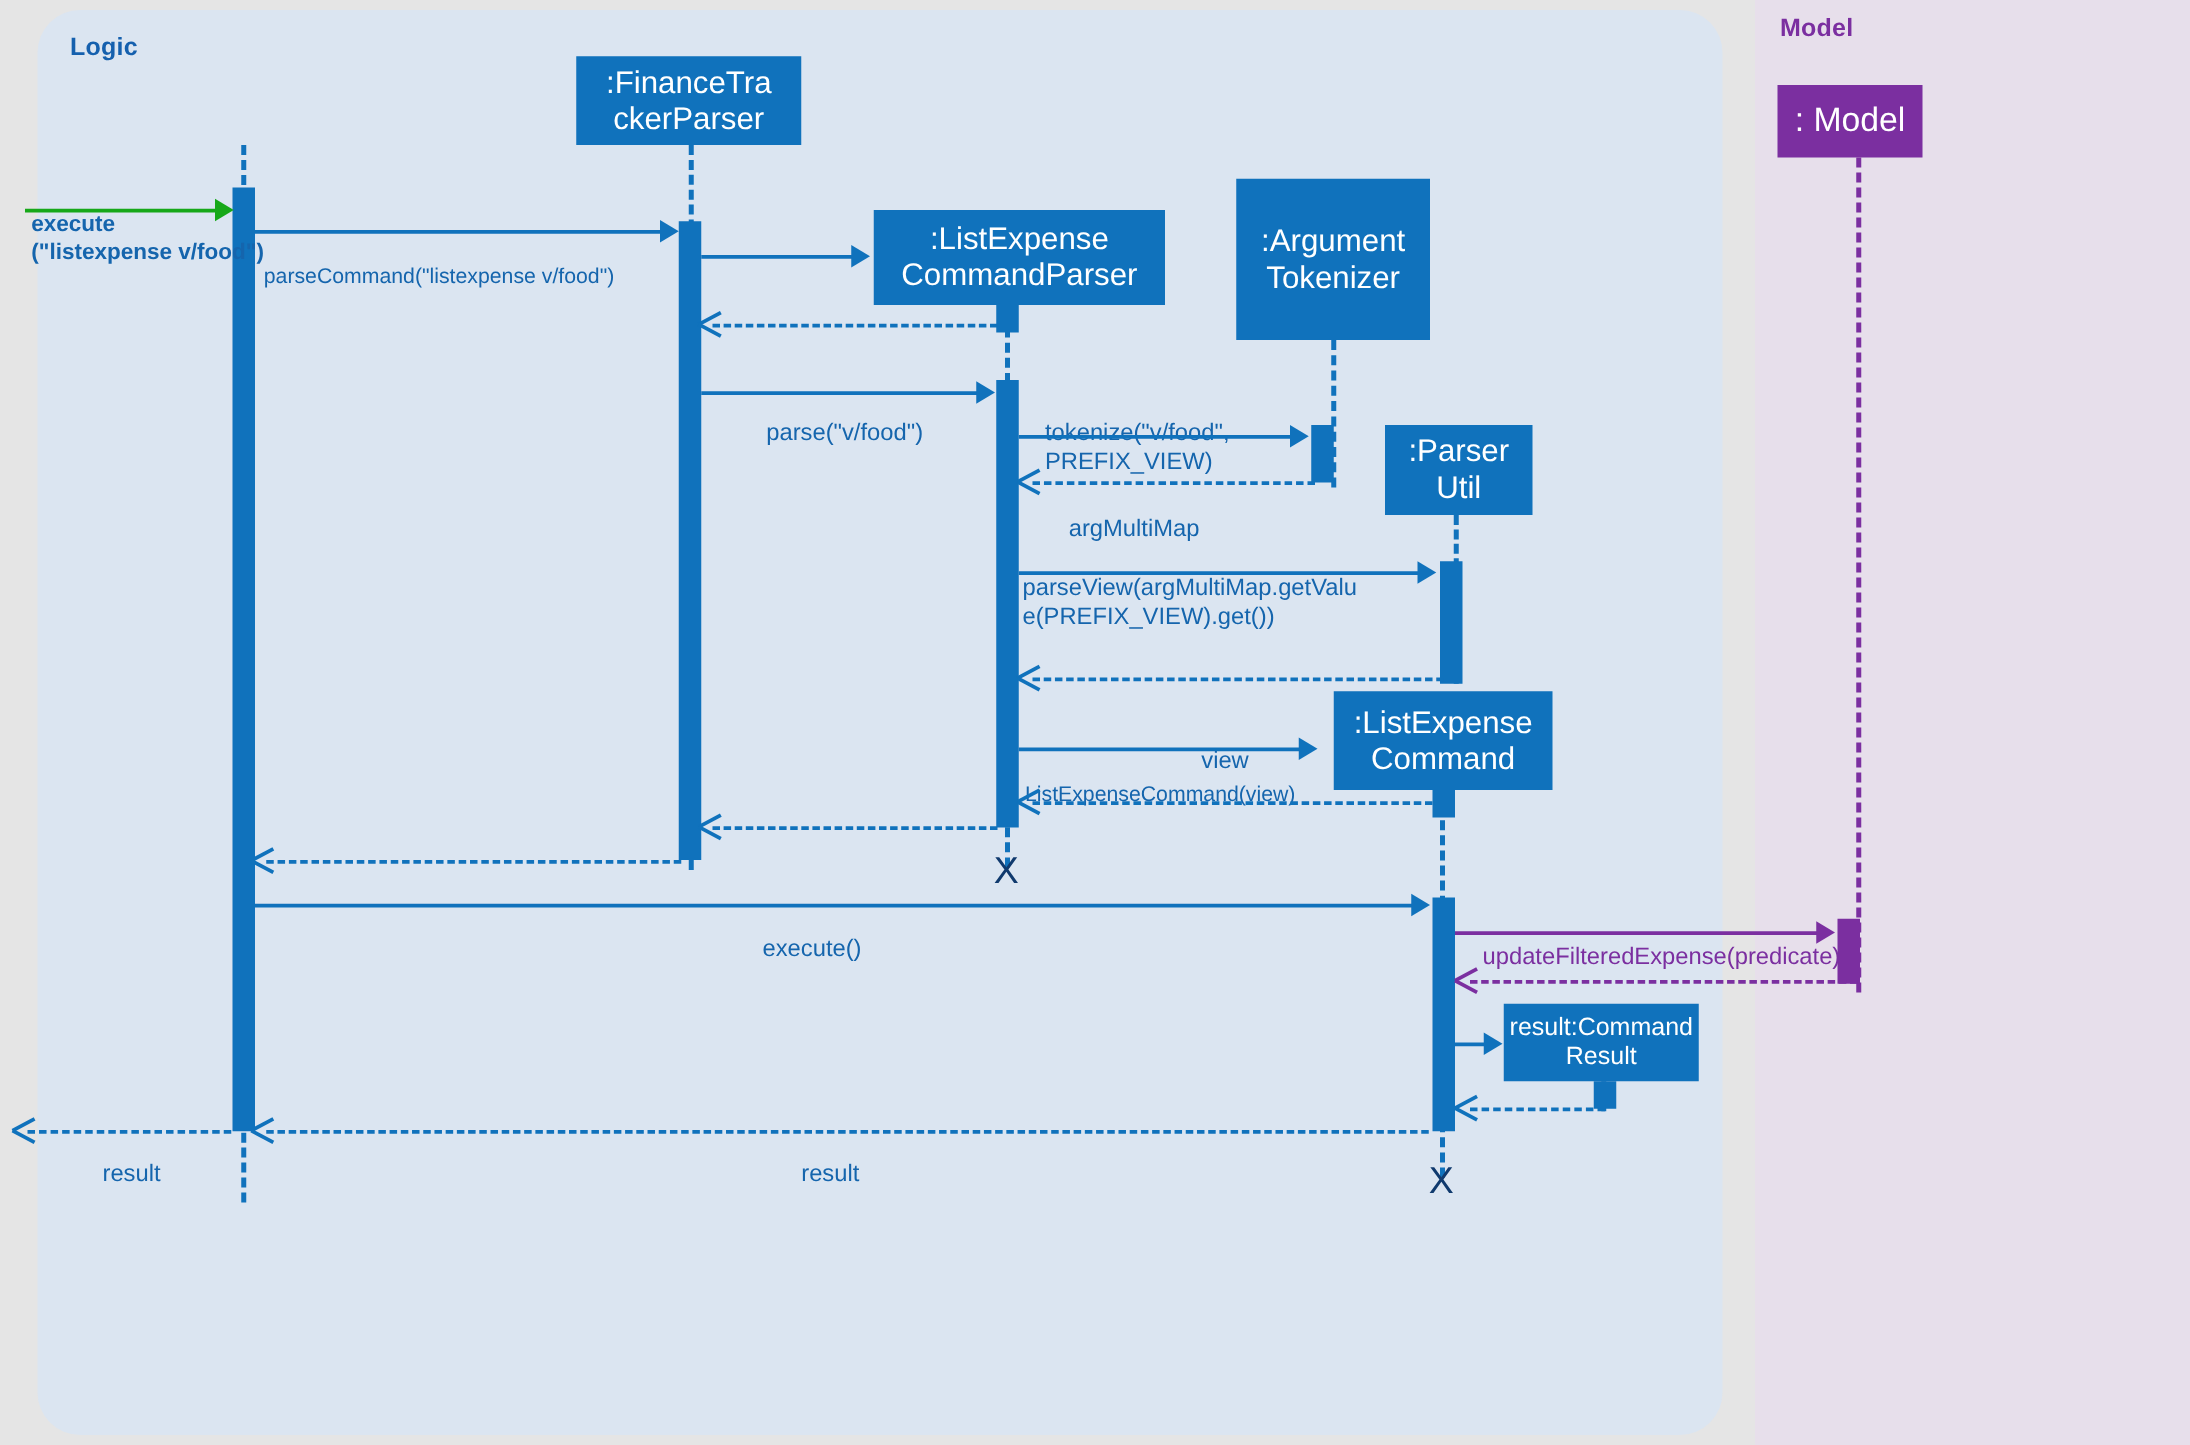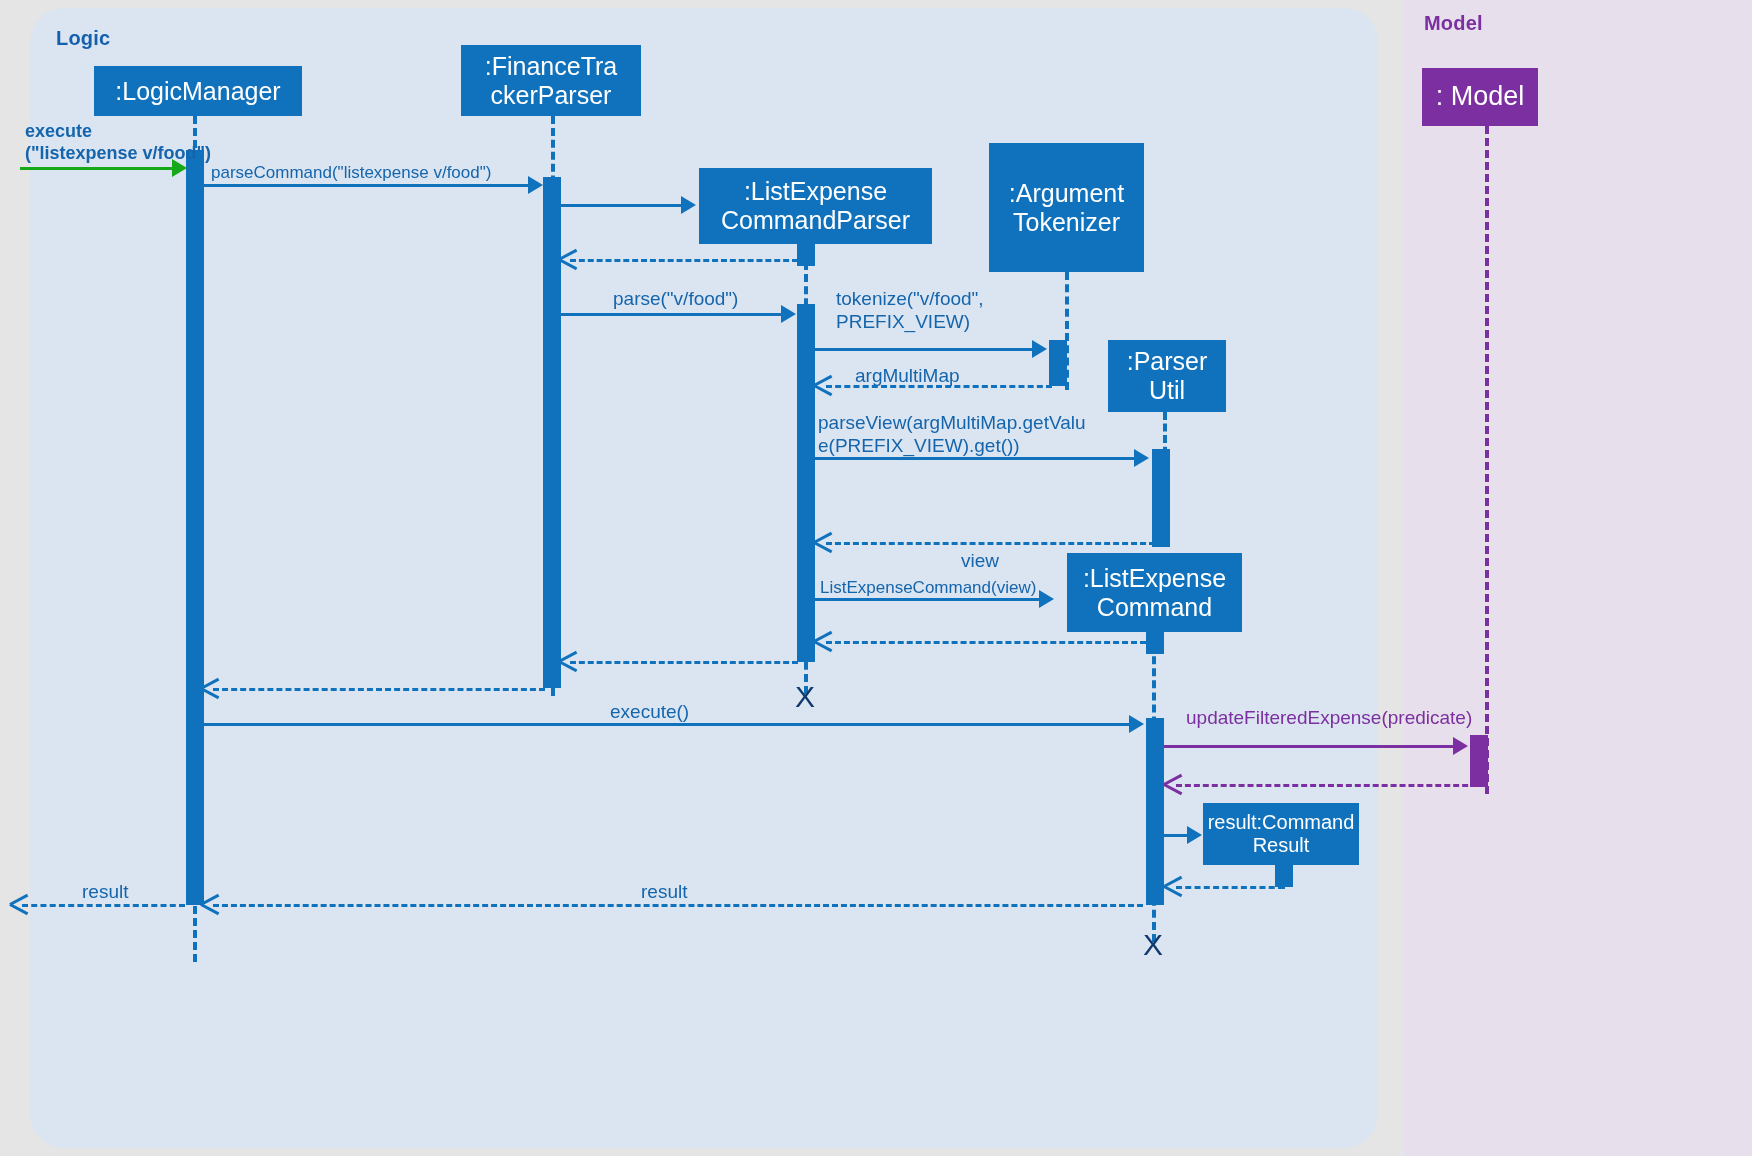--- a/index.html
+++ b/index.html
@@ -113,20 +113,21 @@
   .arrow-open-l::after  { transform: rotate(28deg); }
   .arrow-open-l.purple::before, .arrow-open-l.purple::after { border-top-color: #7b2fa0; }
 
   
   .msg-label {
     position: absolute;
     color: #1565ad;
     font-size: 19px;
     line-height: 1.22;
     white-space: pre;
+    margin-top: 48px;
   }
   .msg-label.purple { color: #7b2fa0; }
   .msg-label.small { font-size: 17px; }
   .msg-label.bold { font-weight: bold; }
 
   
   .destroy-x {
     position: absolute;
     color: #103a6e;
     font-size: 30px;
@@ -147,23 +148,20 @@
 
   <div class="lifeline" style="left:193px; top:116px; height:846px;"></div>
   <div class="lifeline" style="left:551px; top:116px; height:580px;"></div>
   <div class="lifeline" style="left:804px; top:262px; height:432px;"></div>
   <div class="lifeline" style="left:1065px; top:272px; height:118px;"></div>
   <div class="lifeline" style="left:1163px; top:412px; height:135px;"></div>
   <div class="lifeline" style="left:1152px; top:632px; height:310px;"></div>
   <div class="lifeline" style="left:1281px; top:865px; height:24px;"></div>
   <div class="lifeline purple" style="left:1485px; top:126px; height:668px;"></div>
 
-  <div class="obj-box" style="left:94px; top:66px; width:208px; height:50px;">
-    <span class="ln">:LogicManager</span>
-  </div>
 
   <div class="obj-box" style="left:461px; top:45px; width:180px; height:71px;">
     <span class="ln">:FinanceTra</span>
     <span class="ln">ckerParser</span>
   </div>
 
   <div class="obj-box" style="left:699px; top:168px; width:233px; height:76px;">
     <span class="ln">:ListExpense</span>
     <span class="ln">CommandParser</span>
   </div>

